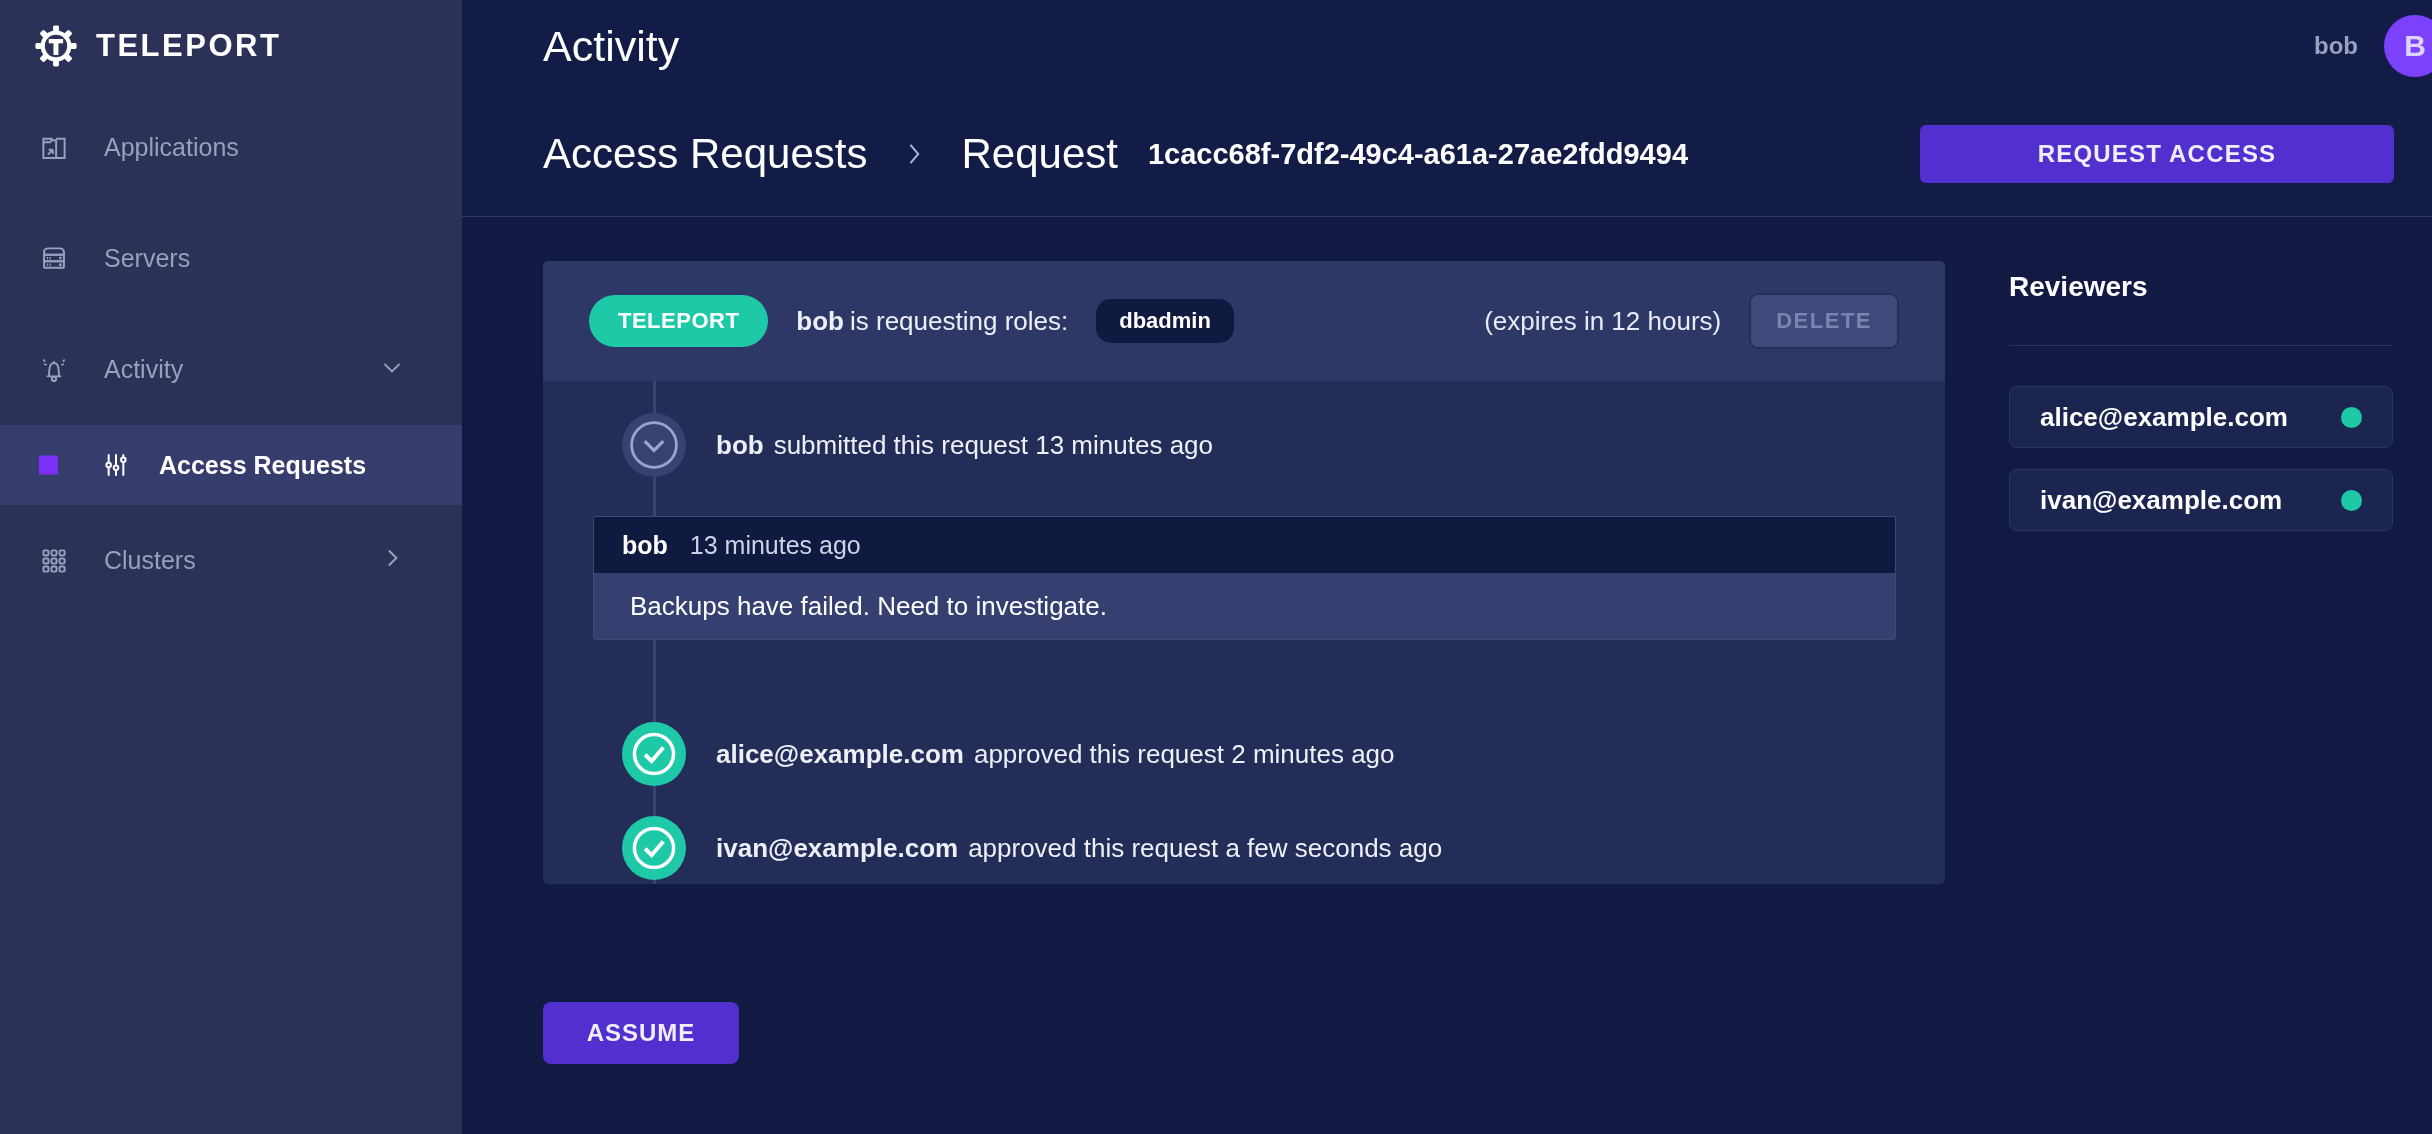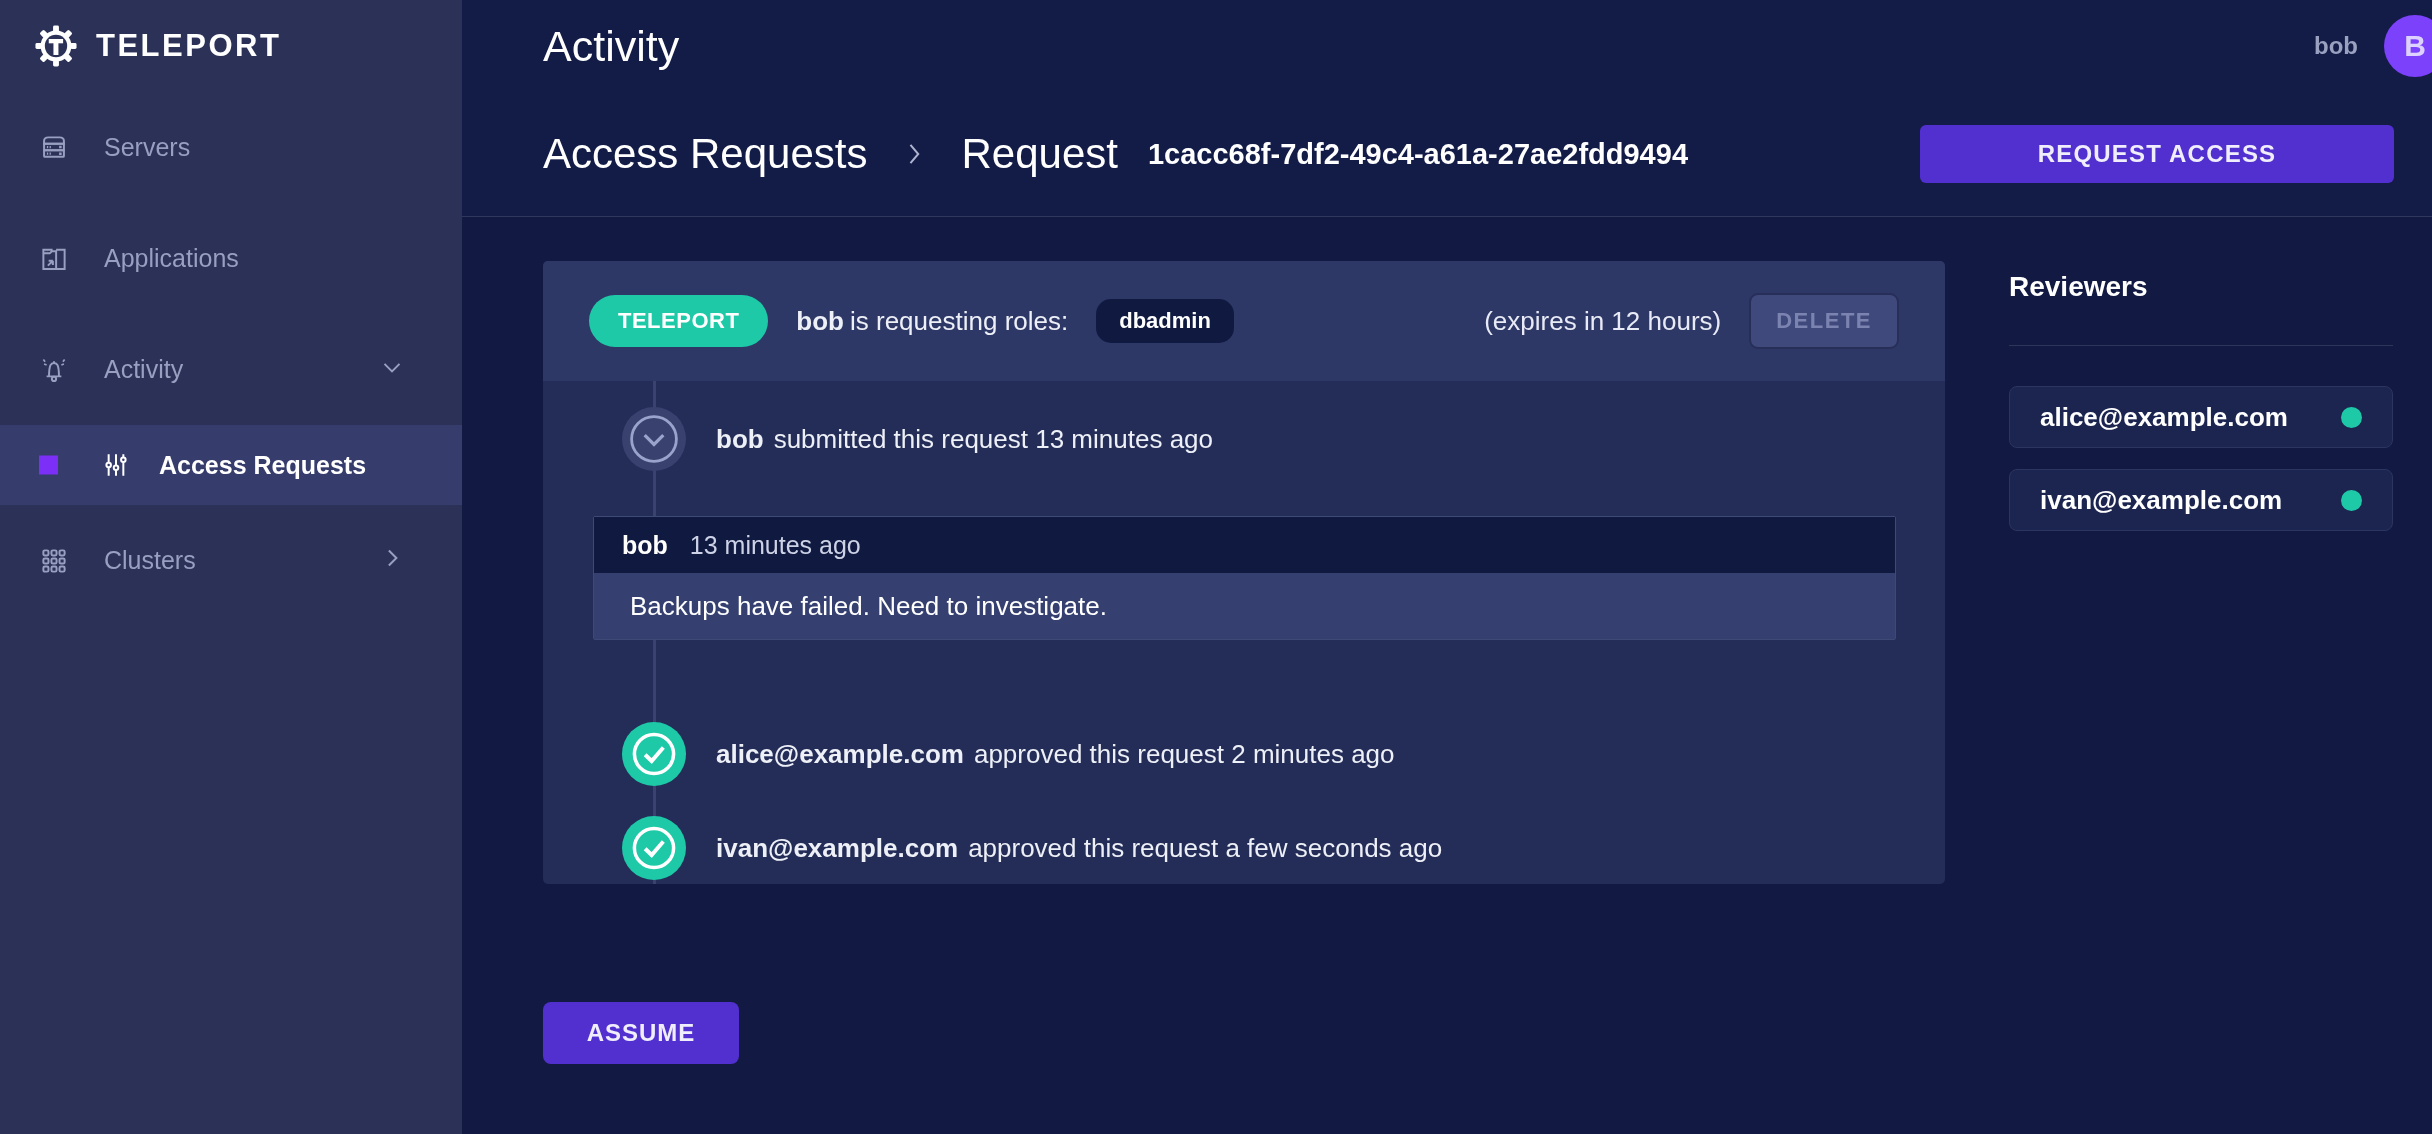--- a/index.html
+++ b/index.html
@@ -118,39 +118,39 @@
             <text x="12" y="16.2" text-anchor="middle" font-size="11.5" font-weight="bold" fill="#fff" font-family="Liberation Sans, sans-serif">T</text>
           </g>
         </svg>
       </span>
       <span class="logo-text">TELEPORT</span>
     </div>
 
     <div class="nav-item">
       <span class="nav-icon">
         <svg width="34" height="34" viewBox="0 0 24 24" fill="none" stroke="currentColor" stroke-width="1.4">
+          <path d="M4.5 8.5 V5.5 H11 M13.5 5.5 H19.5 V19 H4.5 V12.5 M4.5 12.5 V8 H9 L10.5 6.5 H13.5 V19"></path>
+          <path d="M6 6.9 h0.1 M7.6 6.9 h0.1 M9.2 6.9 h0.1" stroke-width="1.8"></path>
+          <path d="M7.5 16.5 L11 13 M11 13 h-3 M11 13 v3" transform="translate(0.2 0.2)"></path>
+        </svg>
+      </span>
+      <span>Applications</span>
+    </div>
+
+    <div class="nav-item">
+      <span class="nav-icon">
+        <svg width="34" height="34" viewBox="0 0 24 24" fill="none" stroke="currentColor" stroke-width="1.4">
           <path d="M5 9 L5 7 Q5 4.5 8 4.5 L16 4.5 Q19 4.5 19 7 L19 9 Z"></path>
           <rect x="5" y="9" width="14" height="4.6"></rect>
           <rect x="5" y="13.6" width="14" height="4.6" rx="0.6"></rect>
           <path d="M7 11.3 h3 M7 16 h3" stroke-dasharray="0.9 1" stroke-width="1.6"></path>
           <path d="M15.6 11.3 h1.8 M15.6 16 h1.8" stroke-width="1.8"></path>
         </svg>
       </span>
       <span>Servers</span>
-    </div>
-
-    <div class="nav-item">
-      <span class="nav-icon">
-        <svg width="34" height="34" viewBox="0 0 24 24" fill="none" stroke="currentColor" stroke-width="1.4">
-          <path d="M4.5 8.5 V5.5 H11 M13.5 5.5 H19.5 V19 H4.5 V12.5 M4.5 12.5 V8 H9 L10.5 6.5 H13.5 V19"></path>
-          <path d="M6 6.9 h0.1 M7.6 6.9 h0.1 M9.2 6.9 h0.1" stroke-width="1.8"></path>
-          <path d="M7.5 16.5 L11 13 M11 13 h-3 M11 13 v3" transform="translate(0.2 0.2)"></path>
-        </svg>
-      </span>
-      <span>Applications</span>
     </div>
 
     <div class="nav-item">
       <span class="nav-icon">
         <svg width="34" height="34" viewBox="0 0 24 24" fill="none" stroke="currentColor" stroke-width="1.4">
           <path d="M8.5 16.5 C8.5 8 10 7 12 7 C14 7 15.5 8 15.5 16.5 Z M8.5 16.5 H6.8 M15.5 16.5 H17.2"></path>
           <path d="M12 7 V5.8"></path>
           <circle cx="12" cy="18.3" r="1.5"></circle>
           <path d="M5.7 6.2 L4.5 4.6 M6.8 8.5 L5 7.8 M18.3 6.2 L19.5 4.6 M17.2 8.5 L19 7.8" stroke-width="1.2"></path>
         </svg>
@@ -233,21 +233,21 @@
             <span class="status-badge">TELEPORT</span>
             <span class="req-line"><b>bob</b><span>is requesting roles:</span></span>
             <span class="role-chip">dbadmin</span>
             <span class="expires">(expires in 12 hours)</span>
             <button class="delete-btn">DELETE</button>
           </div>
 
           <div class="card-body">
             <div class="spine"></div>
 
-            <div class="tl-row" style="top:26px;">
+            <div class="tl-row" style="top:32px;">
               <span class="tl-circle plain">
                 <svg width="56" height="56" viewBox="0 0 24 24" fill="none" stroke="#9aa3cc" stroke-width="1.2">
                   <circle cx="12" cy="12" r="9.6"></circle>
                   <path d="M8 10.3 L12 14.3 L16 10.3" stroke-width="1.4"></path>
                 </svg>
               </span>
               <span class="tl-text"><b>bob</b><span>submitted this request 13 minutes ago</span></span>
             </div>
 
             <div class="comment-box">

